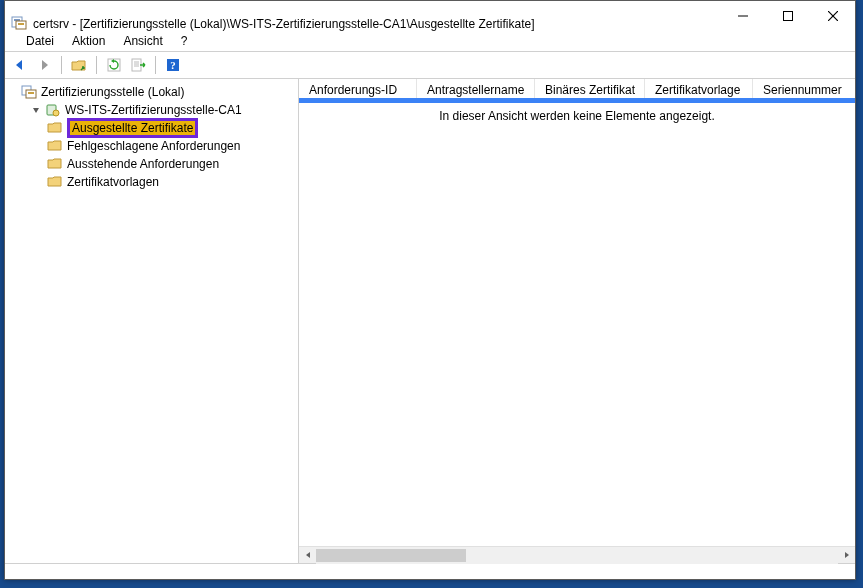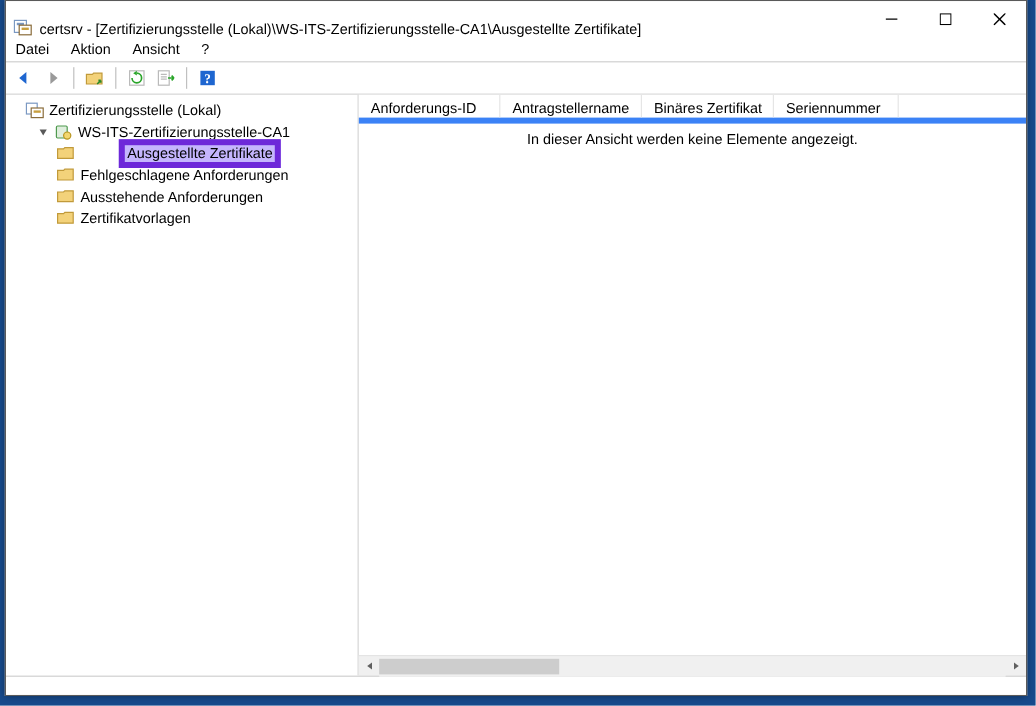--- a/index.html
+++ b/index.html
@@ -51,21 +51,21 @@
     display: flex; align-items: center; justify-content: center;
     font-family: "Segoe UI Symbol", sans-serif;
     font-size: 10px;
     color: #000;
   }
   
   .menubar {
     height: 20px;
     display: flex;
     align-items: center;
-    padding: 0 0;
+    padding: 0 13px;
     gap: 2px;
     background: #fff;
   }
   .menu-item {
     padding: 2px 8px;
     font-size: 12px;
     color: #000;
   }
   
   .toolbar {
@@ -119,25 +119,24 @@
     color: #000;
   }
   .tree-row .expander {
     width: 14px; text-align: center; color:#6a6a6a; font-size:10px;
   }
   .tree-row .node-icon {
     width: 16px; height: 16px; margin-right: 4px;
     display:flex;align-items:center;justify-content:center;
   }
   .tree-row.selected .label {
-    background: #c4b5fd;
-    border: 5px solid #6d28d9;
+    background: #eab308;
+    border: 3px solid #6d28d9;
     padding: 0 2px;
     border-radius: 0;
-    margin-left: 32px;
   }
   .indent-0 { padding-left: 2px; }
   .indent-1 { padding-left: 26px; }
   .indent-2 { padding-left: 42px; }
   
   .list-header {
     height: 24px;
     display: flex;
     border-bottom: 5px solid #3b82f6;
     font-size: 12px;
@@ -339,20 +338,21 @@
         </span>
         <span class="label">Zertifikatvorlagen</span>
       </div>
     </div>
 
     <div class="list-pane">
       <div class="list-header">
         <div class="col" style="width:118px">Anforderungs-ID</div>
         <div class="col" style="width:118px">Antragstellername</div>
         <div class="col" style="width:110px">Binäres Zertifikat</div>
+        <div class="col" style="width:108px">Zertifikatvorlage</div>
         <div class="col" style="width:104px">Seriennummer</div>
 
       </div>
       <div class="list-body">
         <div class="empty-msg">In dieser Ansicht werden keine Elemente angezeigt.</div>
       </div>
       <div class="hscroll">
         <div class="arrow">
           <svg width="8" height="8" viewBox="0 0 8 8">
               <path d="M6 1 L2 4 L6 7 Z" fill="#606060"></path>

